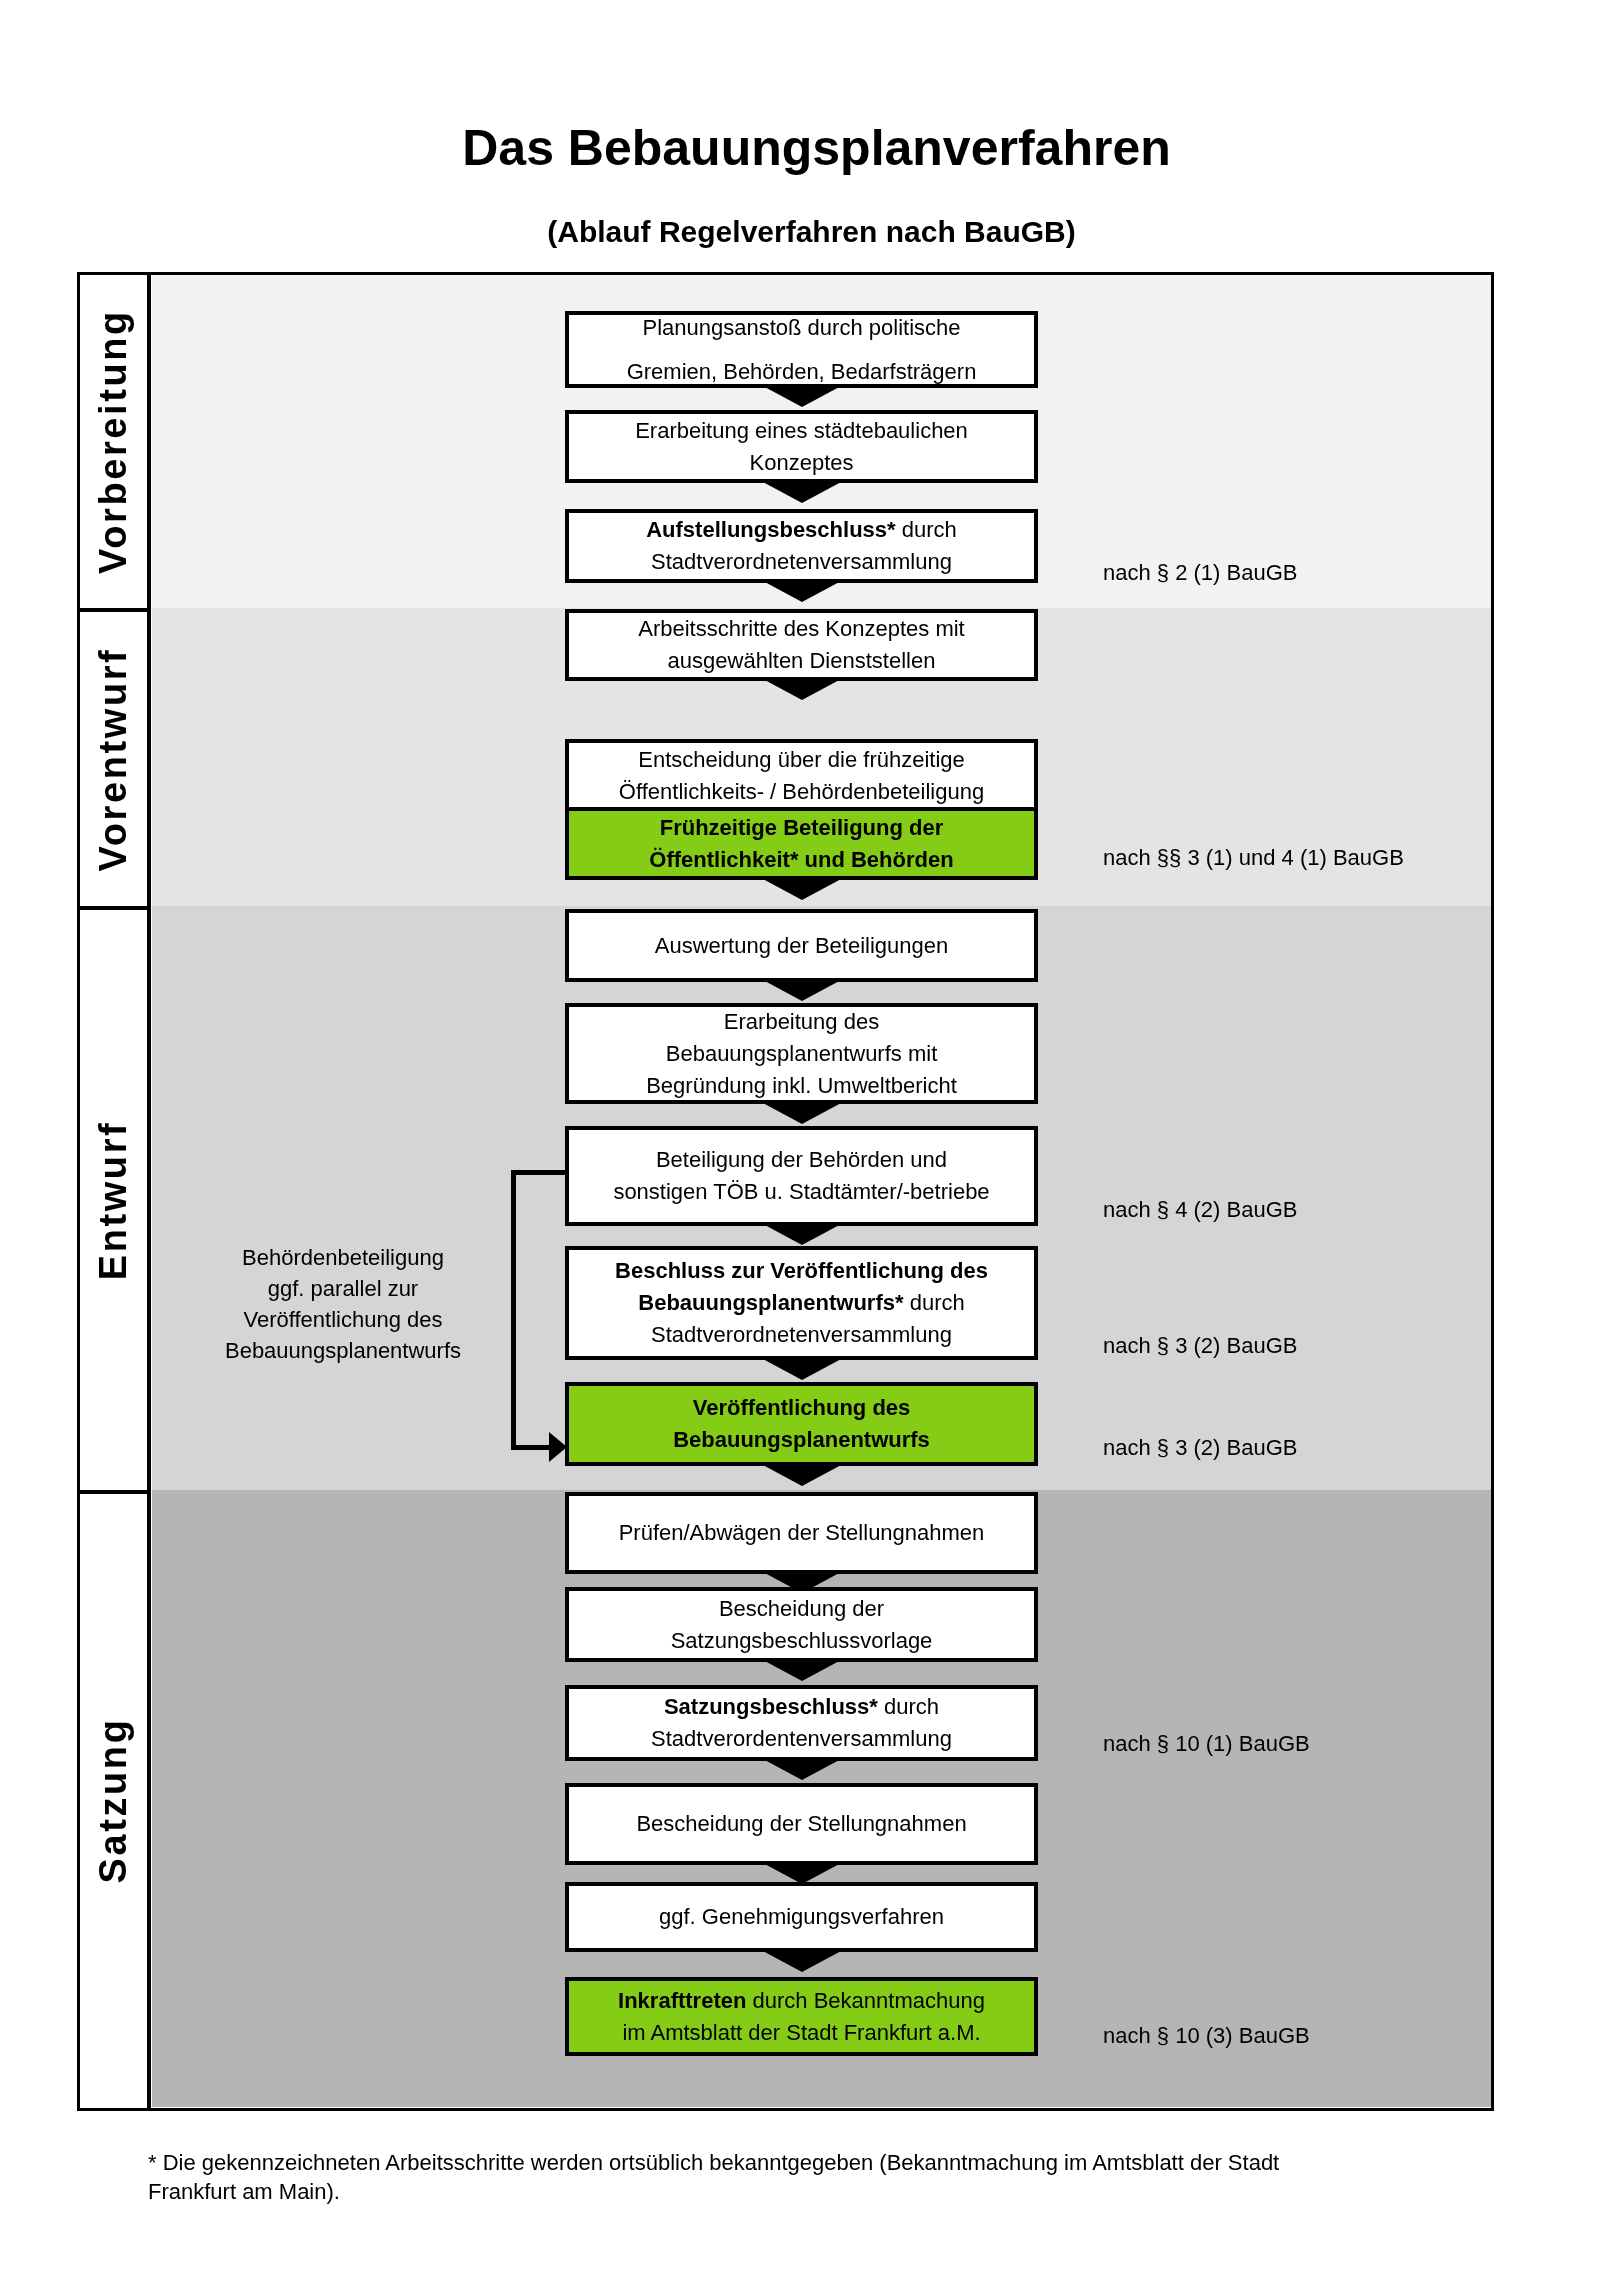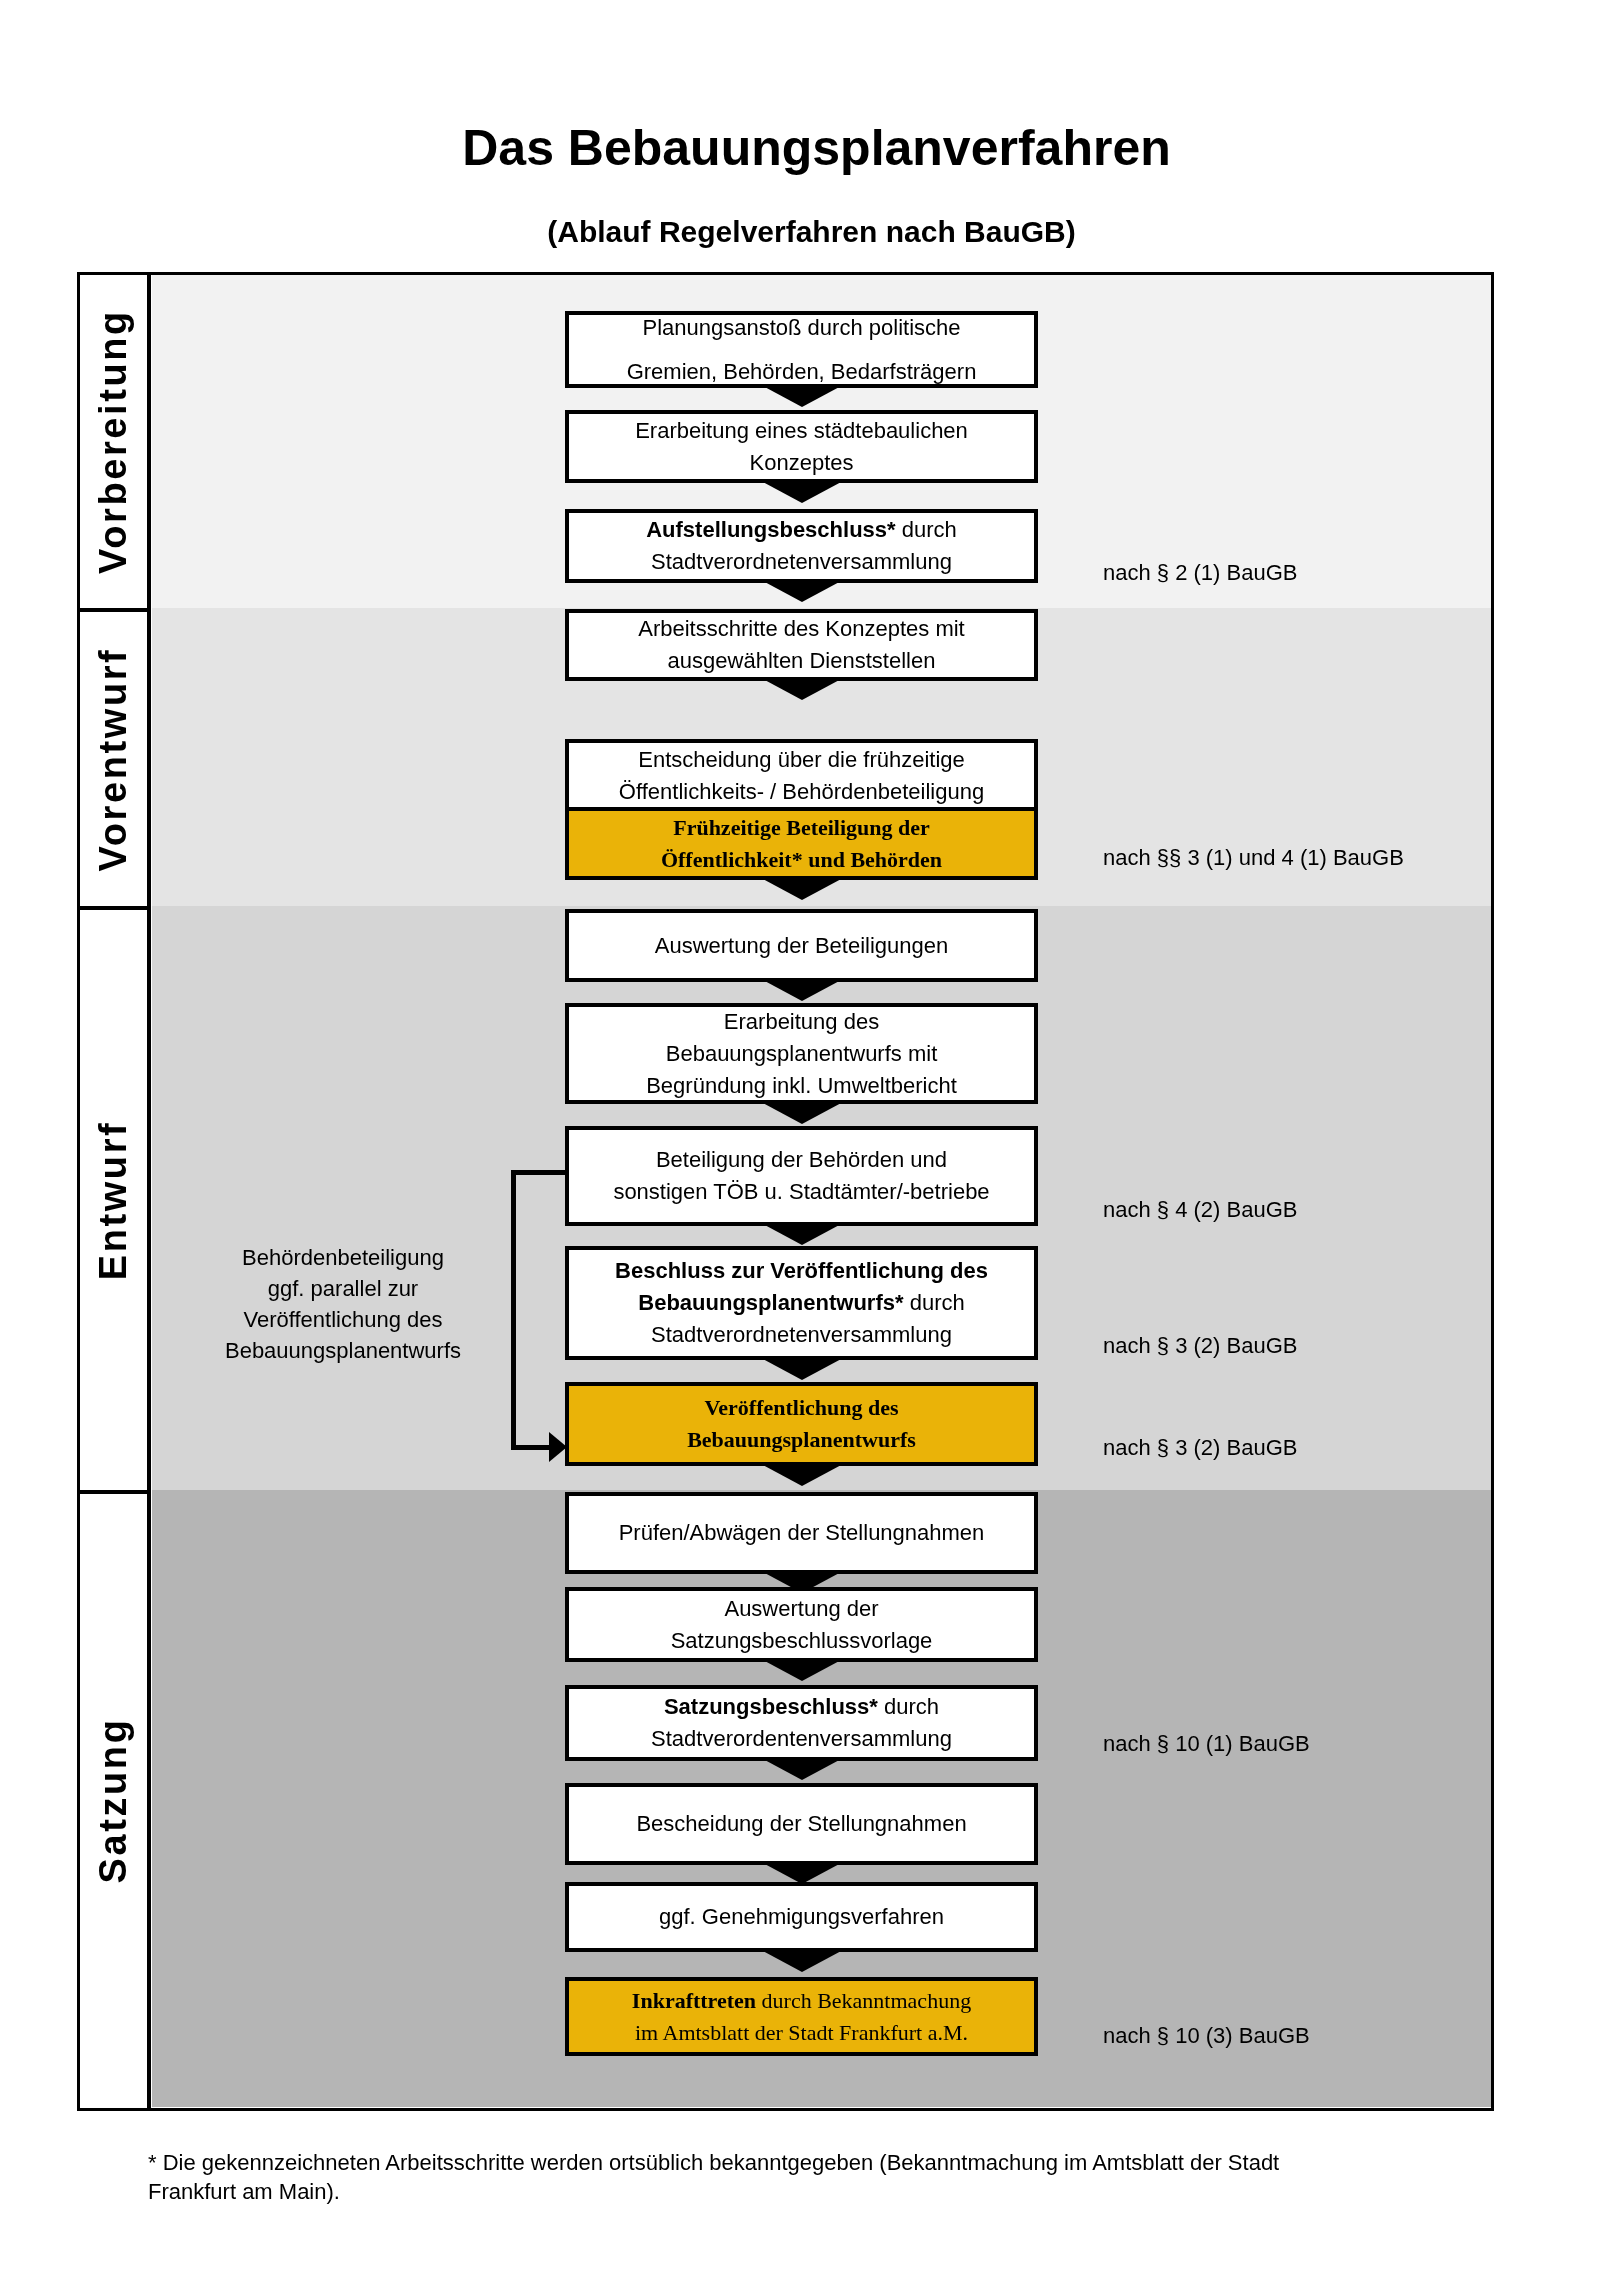--- a/index.html
+++ b/index.html
@@ -42,21 +42,21 @@
   .sec1{background:#f2f2f2;}
   .sec2{background:#e4e4e4;}
   .sec3{background:#d5d5d5;}
   .sec4{background:#b5b5b5;}
   .box{
     position:absolute;left:565px;width:473px;
     background:#ffffff;border:4.6px solid #000;box-sizing:border-box;
     display:flex;flex-direction:column;justify-content:center;align-items:center;
     text-align:center;font-size:22px;line-height:32px;
   }
-  .box.blue{background:#eab308;font-weight:bold;font-family:Liberation Serif, serif;}
+  .box.blue{background:#84cc16;font-weight:bold;}
   .bb{font-weight:bold;white-space:pre-wrap;}
   .br{white-space:pre-wrap;}
   .arrow{
     position:absolute;left:761px;width:0;height:0;
     border-left:41px solid transparent;border-right:41px solid transparent;
     border-top:22px solid #000;
   }
   .legal{
     position:absolute;left:1103px;width:406px;
     font-size:22px;line-height:29px;text-align:left;
@@ -182,21 +182,21 @@
   <div class="box blue" style="top:1382px;height:84px;">
     <div><span class="bb">Veröffentlichung des</span><span class="br"></span></div>
     <div><span class="bb">Bebauungsplanentwurfs</span><span class="br"></span></div>
   </div>
 
   <div class="box" style="top:1492px;height:82px;">
     <div><span class="bb"></span><span class="br">Prüfen/Abwägen der Stellungnahmen</span></div>
   </div>
 
   <div class="box" style="top:1587px;height:75px;">
-    <div><span class="bb"></span><span class="br">Auswertung der</span></div>
+    <div><span class="bb"></span><span class="br">Bescheidung der</span></div>
     <div><span class="bb"></span><span class="br">Satzungsbeschlussvorlage</span></div>
   </div>
 
   <div class="box" style="top:1685px;height:76px;">
     <div><span class="bb">Satzungsbeschluss*</span><span class="br"> durch</span></div>
     <div><span class="bb"></span><span class="br">Stadtverordentenversammlung</span></div>
   </div>
 
   <div class="box" style="top:1882px;height:70px;">
     <div><span class="bb"></span><span class="br">ggf. Genehmigungsverfahren</span></div>

